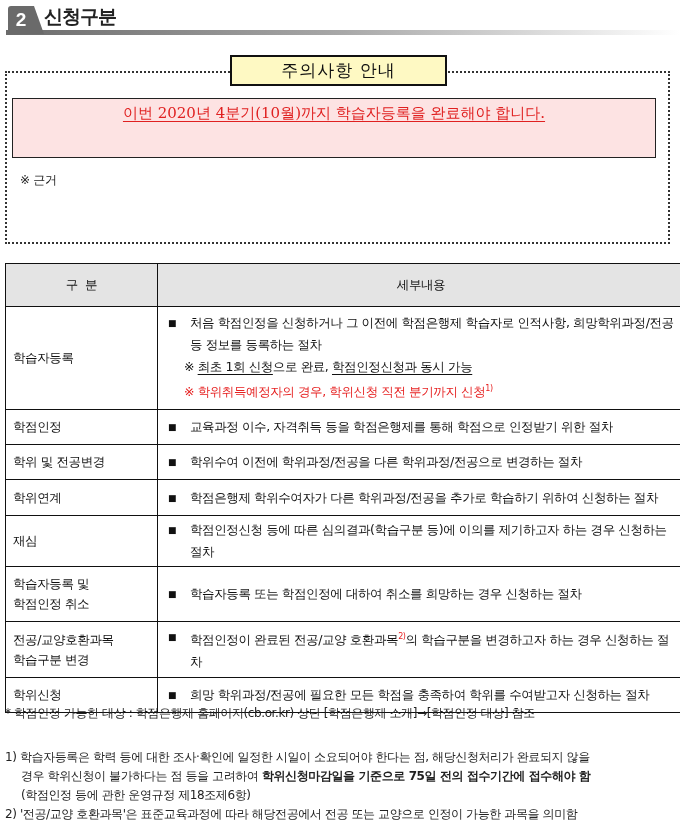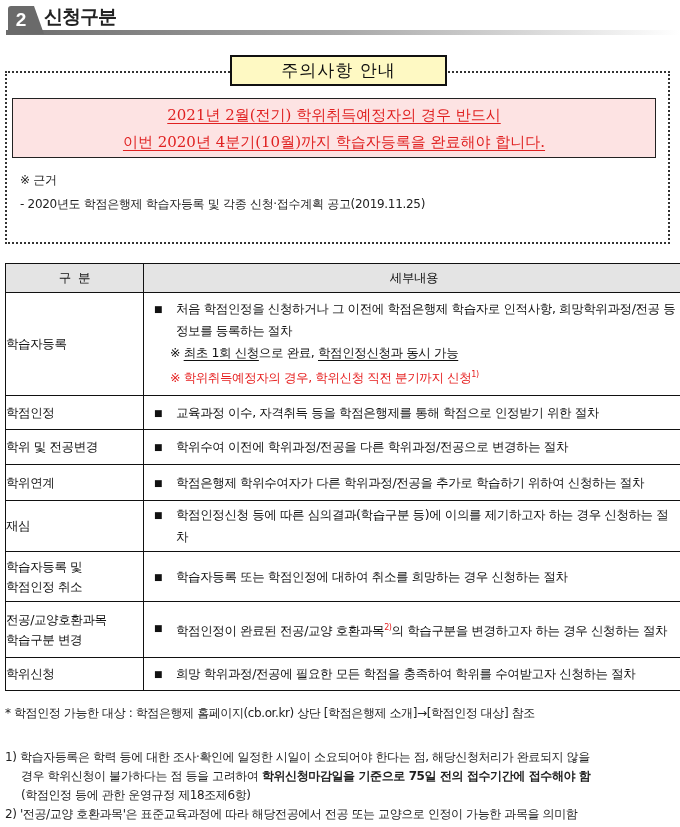--- a/index.html
+++ b/index.html
@@ -12,21 +12,21 @@
 
   .notice { position:absolute; left:5px; top:71px; width:665px; height:173px; border:2px dotted #333; box-sizing:border-box; }
   .notice-title { position:absolute; left:230px; top:55px; width:217px; height:31px; border:2px solid #111; background:#fef9c3; box-sizing:border-box; text-align:center; font:17px "DejaVu Sans", sans-serif; line-height:27px; letter-spacing:1px; }
   .pink { position:absolute; left:12px; top:98px; width:644px; height:60px; background:#fde3e3; border:1px solid #222; box-sizing:border-box; text-align:center; color:#e02020; font:15px "DejaVu Serif", serif; }
   .pink div { height:27px; line-height:28px; }
   .pink span { text-decoration:underline; text-underline-offset:3px; }
   .basis { position:absolute; left:20px; top:168px; font:12px "DejaVu Sans", sans-serif; color:#222; letter-spacing:-0.3px; }
   .basis div { height:24px; line-height:24px; }
 
   table.main { position:absolute; left:5px; top:263px; width:680px; border-collapse:collapse; font:12.5px "DejaVu Sans", sans-serif; letter-spacing:-0.4px; }
-  table.main td, table.main th { border:1px solid #111; padding:0; }
+  table.main td, table.main th { border:1px solid #111; padding:7px; }
   table.main th { background:#e4e4e4; font-weight:normal; height:28px; }
   td.cat { width:136px; line-height:20px; }
   td.desc { padding:0 8px 0 6px !important; line-height:22px; }
   .bullet-line { display:flex; }
   .bullet { width:22px; flex:none; font-size:9px; line-height:22px; padding-left:4px; }
   .note { padding-left:22px; }
   .red { color:#e62020; }
   .u { text-decoration:underline; text-underline-offset:3px; }
   sup { font-size:8px; }
 
@@ -40,26 +40,24 @@
 <div class="banner">
   <div class="bar"></div>
   <div class="badge">2</div>
   <div class="badge-tail"></div>
   <div class="title">신청구분</div>
 </div>
 
 <div class="notice"></div>
 <div class="notice-title">주의사항 안내</div>
 <div class="pink">
-  <div style="padding-top:2px"><span>2021년 2월(전기) 학위취득예정자의 경우 반드시</span></div>
   <div><span>이번 2020년 4분기(10월)까지 학습자등록을 완료해야 합니다.</span></div>
 </div>
 <div class="basis">
   <div>※ 근거</div>
-  <div>- 2020년도 학점은행제 학습자등록 및 각종 신청·접수계획 공고(2019.11.25)</div>
 </div>
 
 <table class="main">
   <tbody>
       <tr>
     <th style="width:137px;white-space:pre;">구  분</th>
     <th>세부내용</th>
   </tr>
   <tr style="height:103px;">
     <td class="cat">학습자등록</td>

